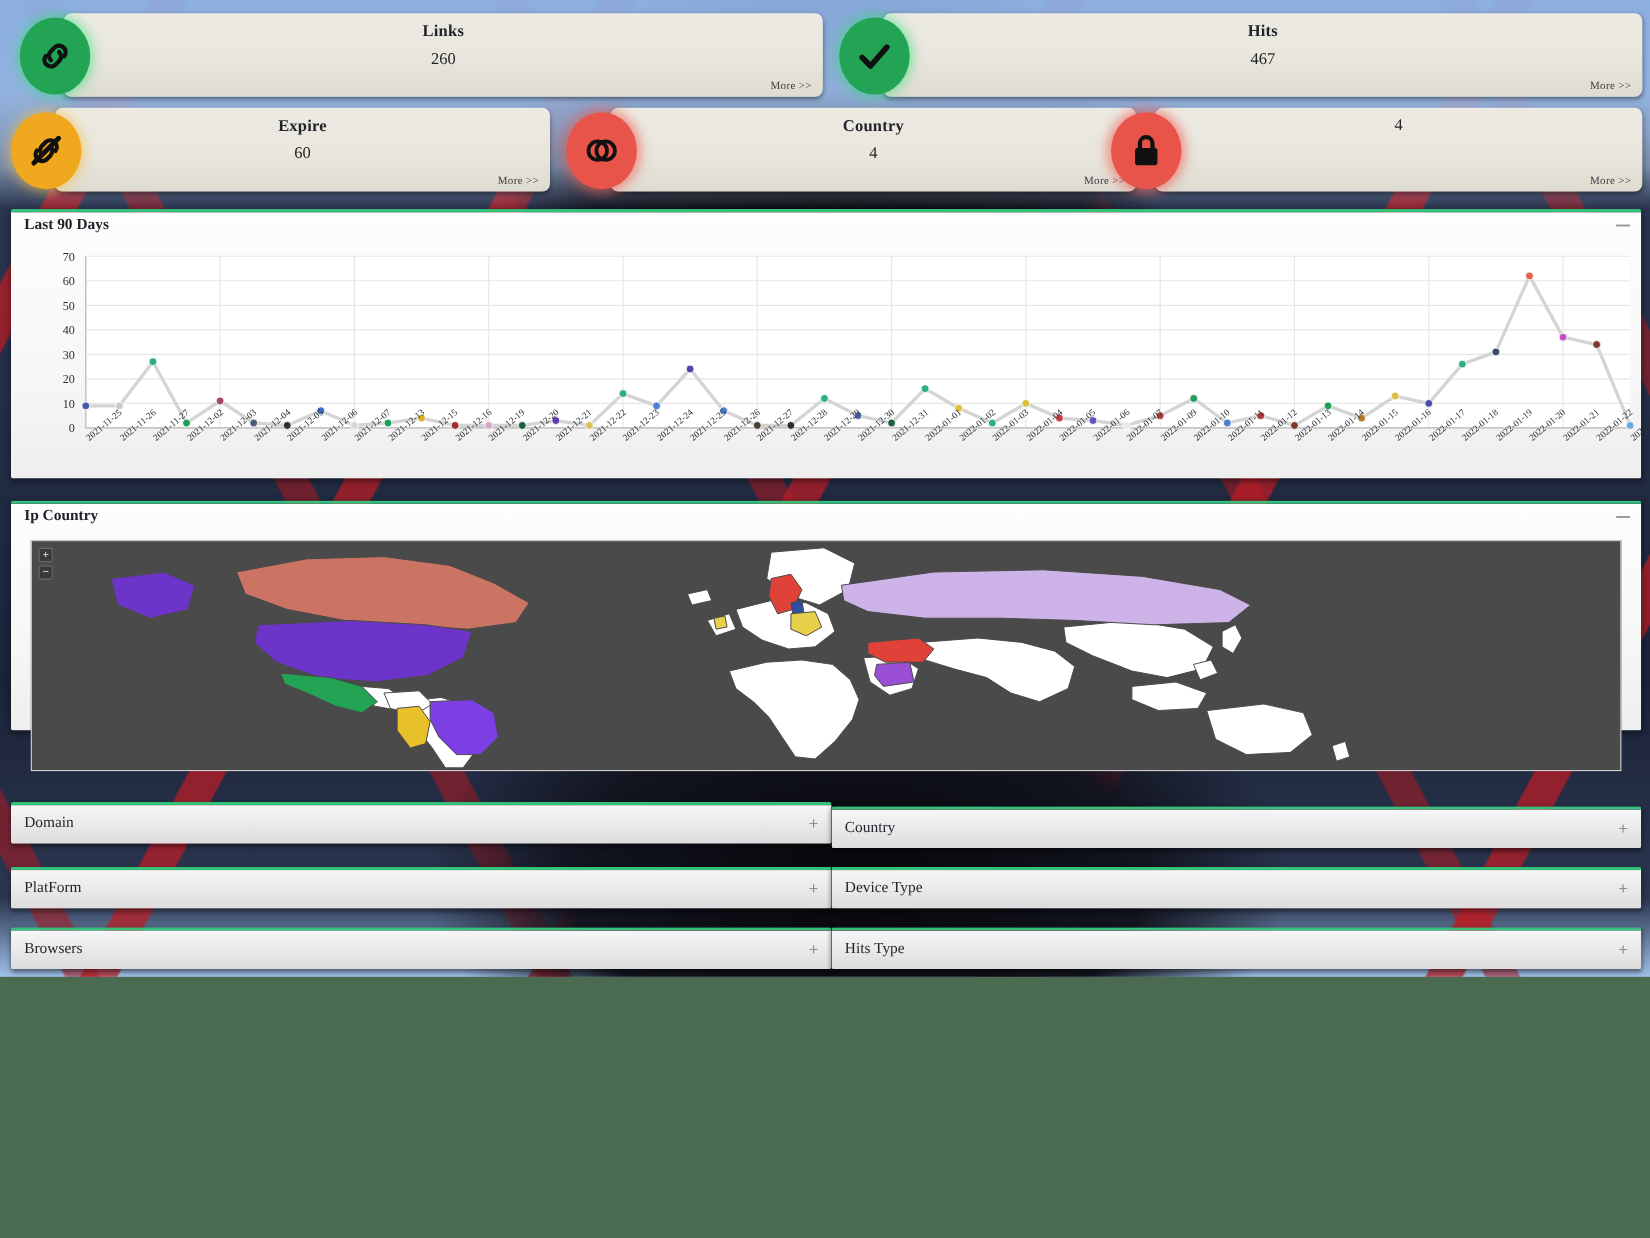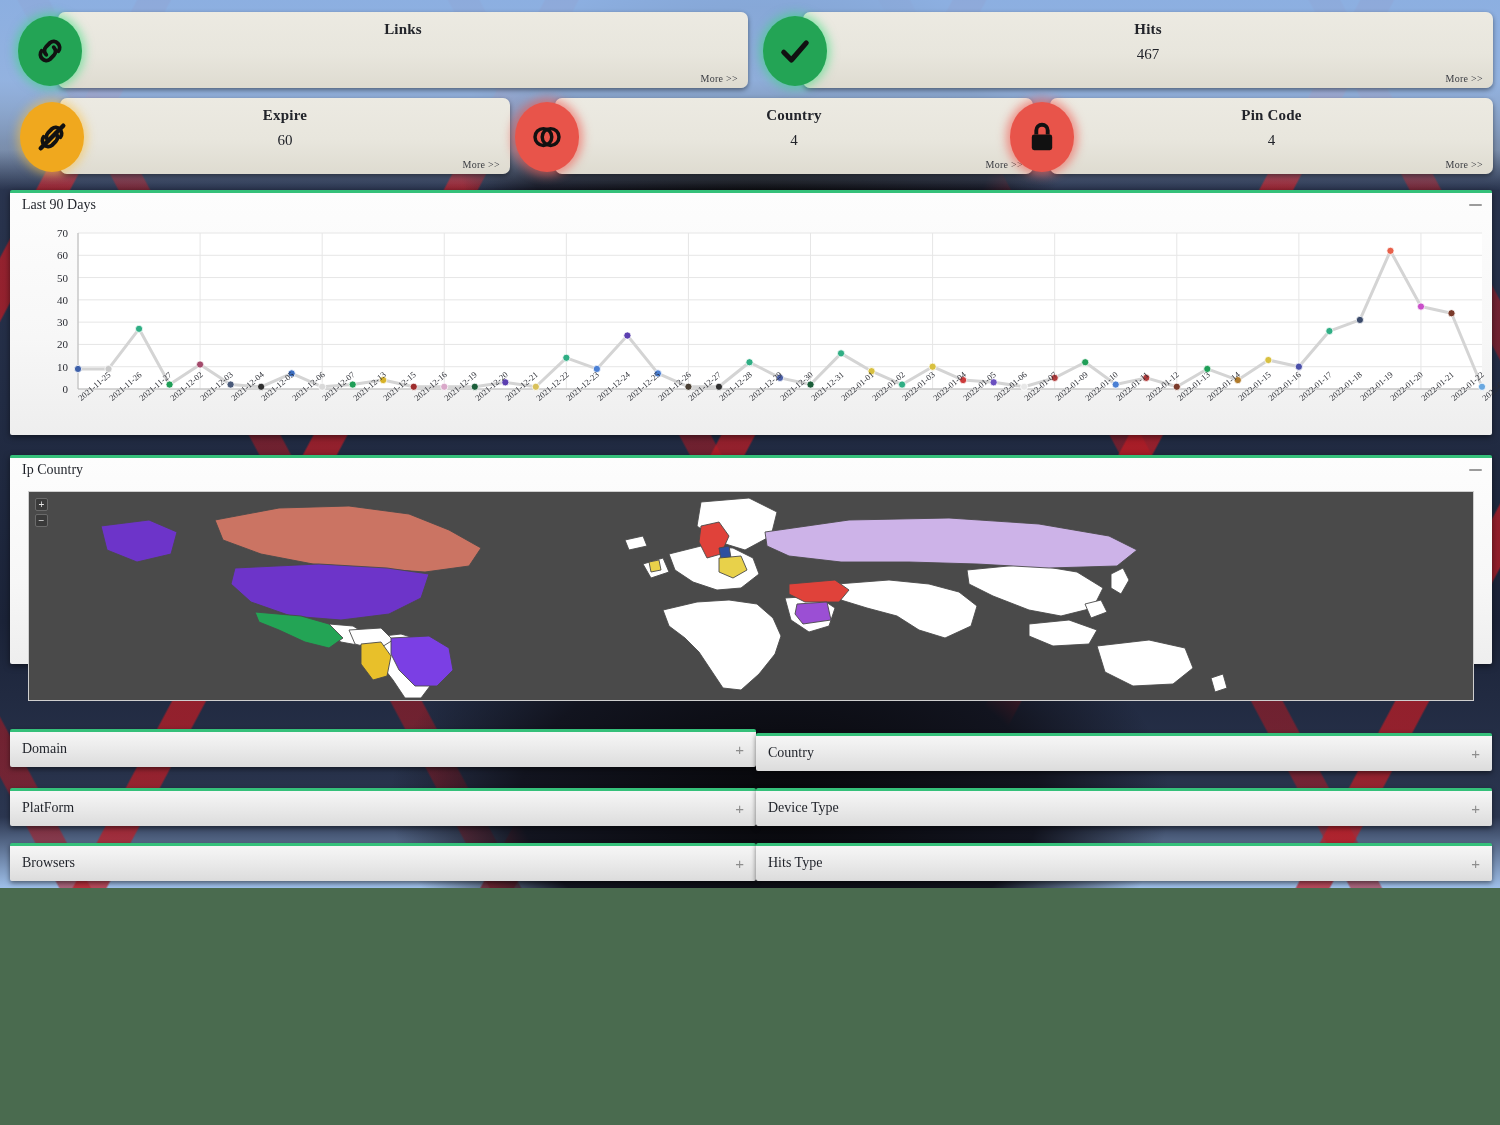--- a/index.html
+++ b/index.html
@@ -77,21 +77,21 @@
   .panel {
     position: absolute;
     background: linear-gradient(180deg,#fdfdfd 0%,#f7f7f7 60%,#eeeeee 100%);
     border-top: 3px solid #35c07a;
     border-radius: 2px;
     box-shadow: 0 2px 6px rgba(0,0,0,.5);
   }
   .panel-head {
     position: relative; height: 26px;
     padding: 4px 10px 0 12px;
-    font-size: 14px; color: #1e2128;
+    font-size: 14px; color: #1e2128; font-weight: bold;
   }
   .panel-min {
     position: absolute; right: 10px; top: 11px;
     width: 13px; height: 2px; background: #9b9b9b; border-radius: 1px;
   }
 
   
   #chart-panel { left: 10px; top: 190px; width: 1482px; height: 245px; }
   .chart-area { position: relative; width: 1482px; height: 212px; }
   .chart-svg { position: absolute; left: 0; top: 0; }
@@ -146,41 +146,42 @@
 
     <div class="kpi" style="left:18px; width:730px;">
       <div class="kpi-badge green">
         <svg viewBox="0 0 24 24" fill="none" stroke="#111" stroke-width="2.6" stroke-linecap="round">
           <path d="M9.5 14.5 A4 4 0 0 1 9.5 9 L12 6.5 A4 4 0 0 1 17.6 12.1"></path>
           <path d="M14.5 9.5 A4 4 0 0 1 14.5 15 L12 17.5 A4 4 0 0 1 6.4 11.9"></path>
         </svg>
       </div>
       <div class="kpi-body" style="width:690px;">
         <div class="kpi-title">Links</div>
+        <div class="kpi-value">260</div>
         <div class="kpi-more">More &gt;&gt;</div>
       </div>
     </div>
 
     <div class="kpi" style="left:763px; width:730px;">
       <div class="kpi-badge green">
         <svg viewBox="0 0 24 24" fill="none" stroke="#111" stroke-width="3.4" stroke-linecap="round" stroke-linejoin="round">
           <path d="M4.5 12.8 L9.6 18 L19.5 6.6"></path>
         </svg>
       </div>
       <div class="kpi-body" style="width:690px;">
         <div class="kpi-title">Hits</div>
         <div class="kpi-value">467</div>
         <div class="kpi-more">More &gt;&gt;</div>
       </div>
     </div>
   </div>
 
   <div class="kpi-row r2">
 
-    <div class="kpi" style="left:20px; width:490px;">
+    <div class="kpi" style="left:10px; width:490px;">
       <div class="kpi-badge orange">
         <svg viewBox="0 0 24 24" fill="none" stroke="#111" stroke-width="2.6" stroke-linecap="round">
           <path d="M9.5 14.5 A4 4 0 0 1 9.5 9 L12 6.5 A4 4 0 0 1 17.6 12.1"></path>
           <path d="M14.5 9.5 A4 4 0 0 1 14.5 15 L12 17.5 A4 4 0 0 1 6.4 11.9"></path>
           <path d="M4.5 19.5 L19.5 4.5" stroke-width="3"></path>
         </svg>
       </div>
       <div class="kpi-body" style="width:450px;">
         <div class="kpi-title">Expire</div>
         <div class="kpi-value">60</div>
@@ -203,21 +204,20 @@
     </div>
 
     <div class="kpi" style="left:1010px; width:483px;">
       <div class="kpi-badge red">
         <svg viewBox="0 0 24 24" fill="#111">
           <rect x="5.2" y="10.4" width="13.6" height="10.4" rx="1.6"></rect>
           <path d="M8.2 10.4 V7.6 a3.8 3.8 0 0 1 7.6 0 V10.4" fill="none" stroke="#111" stroke-width="2.6"></path>
         </svg>
       </div>
       <div class="kpi-body" style="width:443px;">
-        <div class="kpi-title">Pin Code</div>
         <div class="kpi-value">4</div>
         <div class="kpi-more">More &gt;&gt;</div>
       </div>
     </div>
   </div>
 
   <div class="panel" id="chart-panel">
     <div class="panel-head">
       <span>Last 90 Days</span>
       <div class="panel-min"></div>

